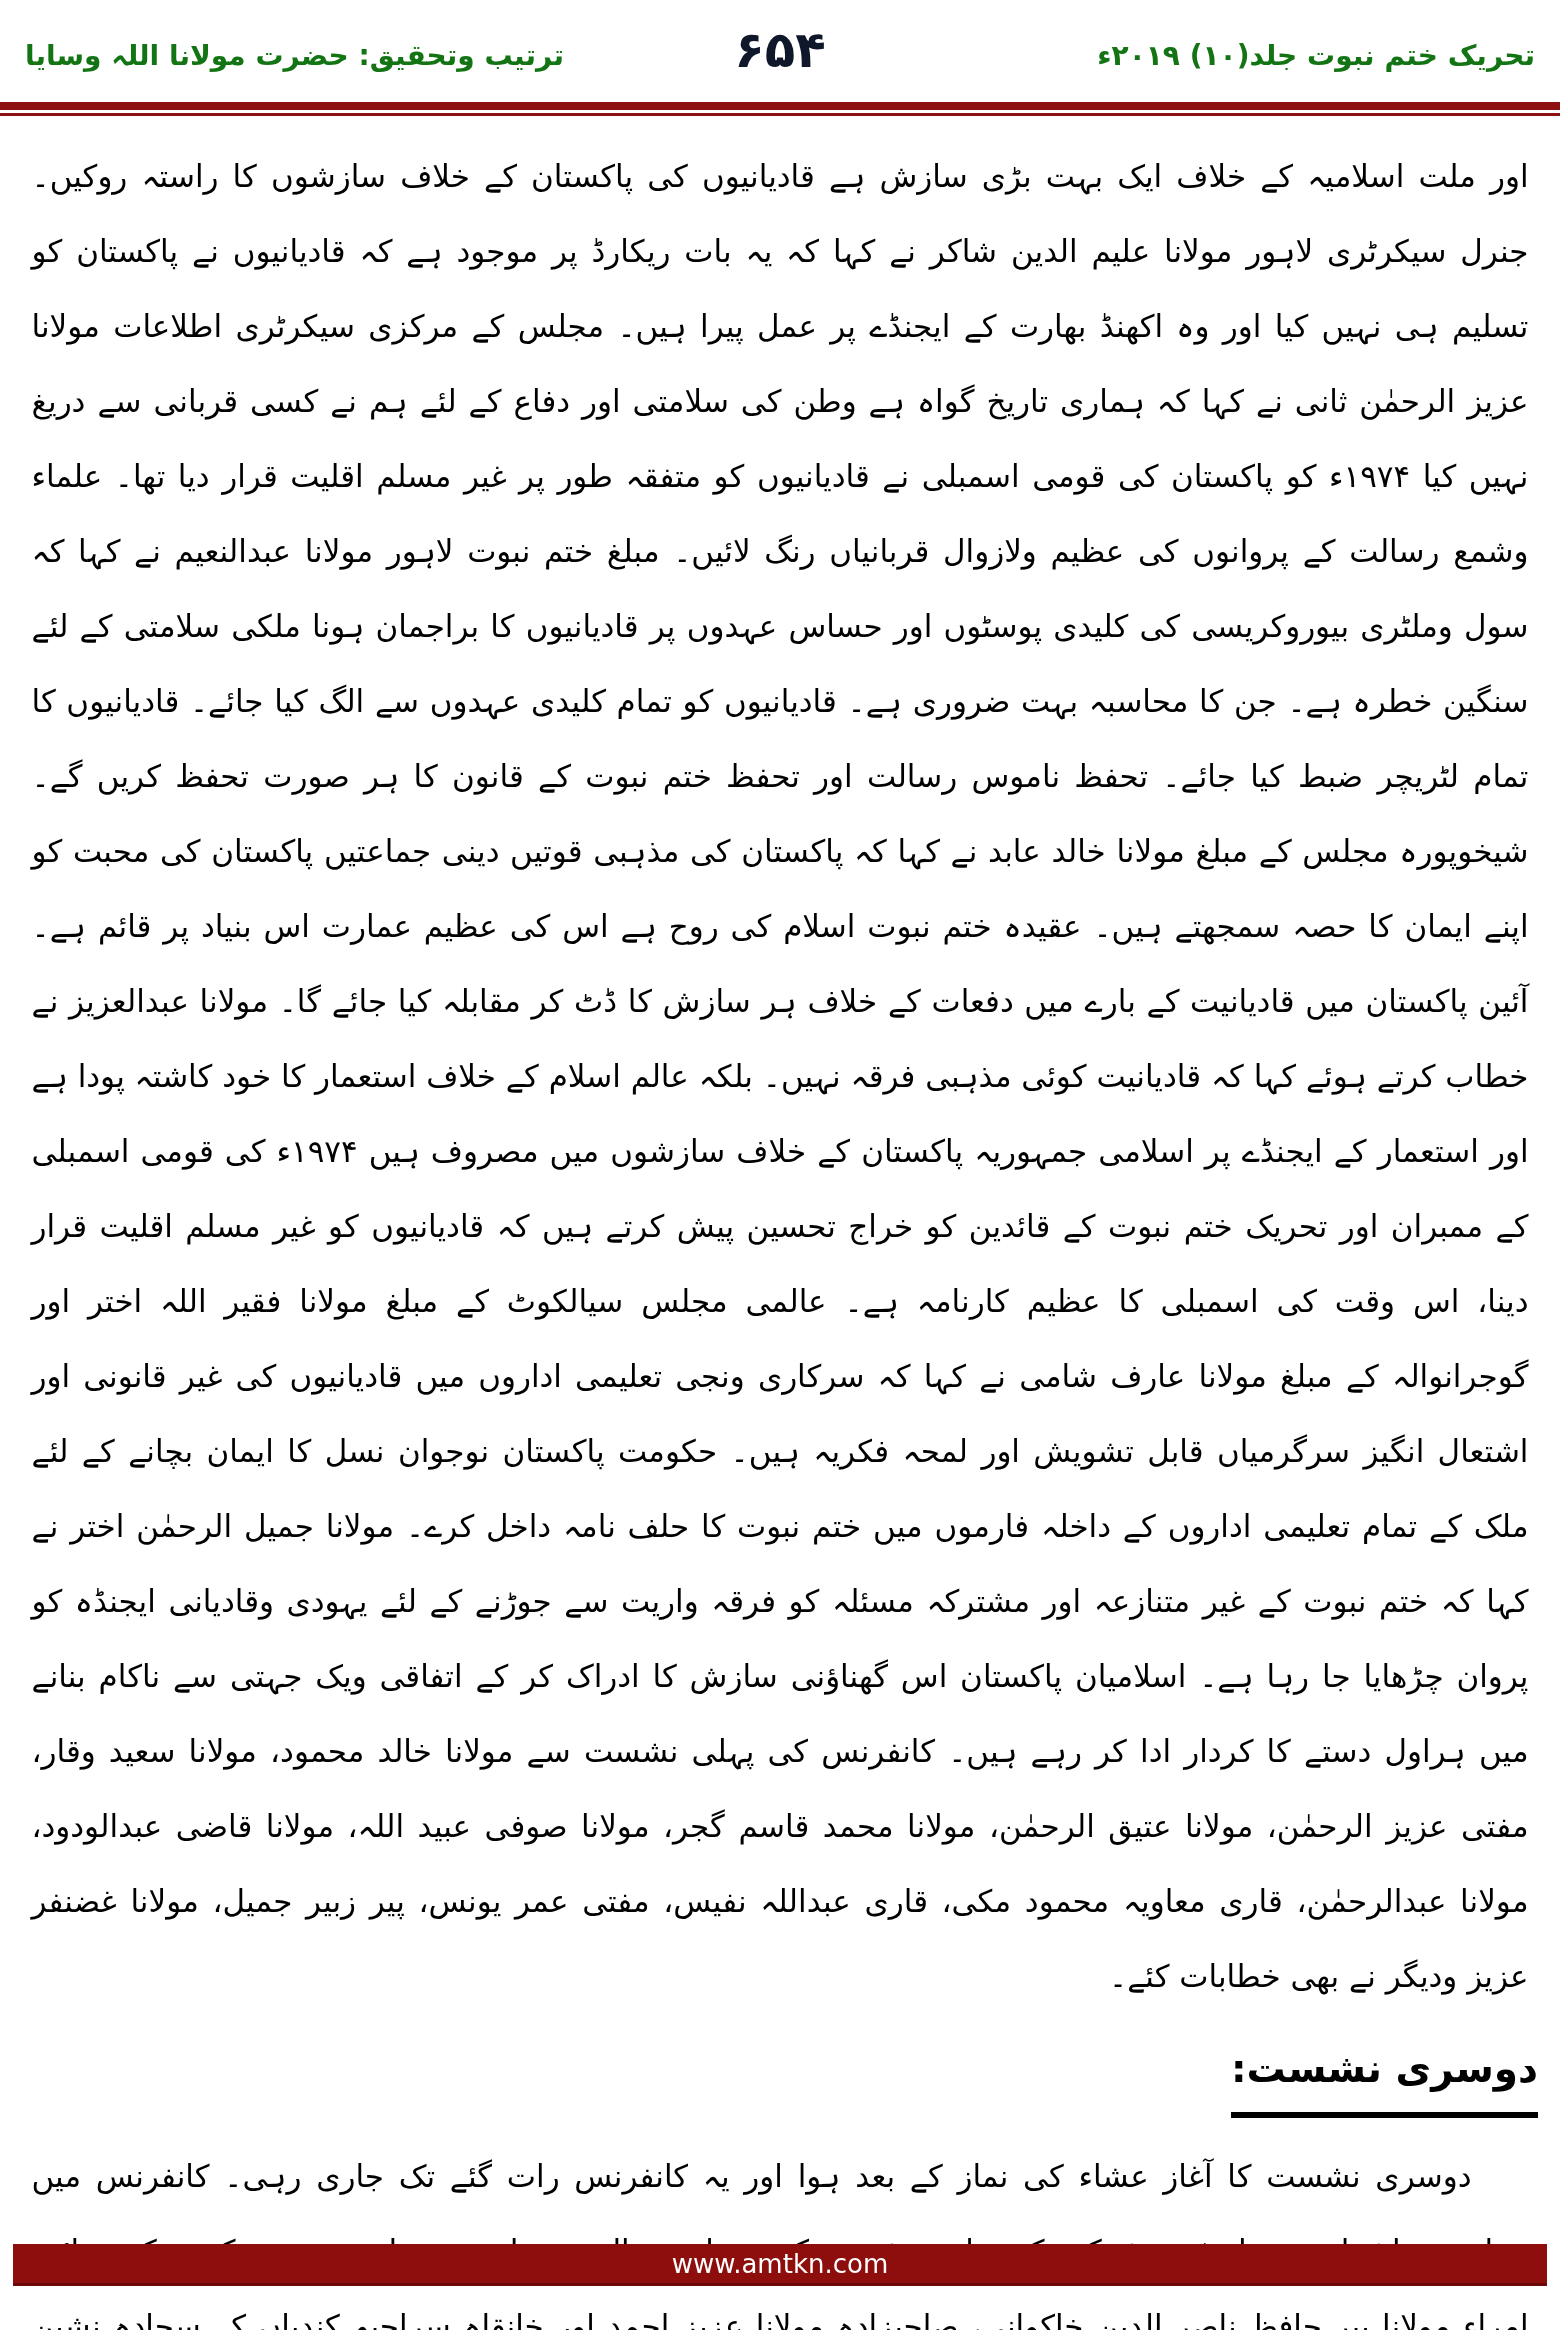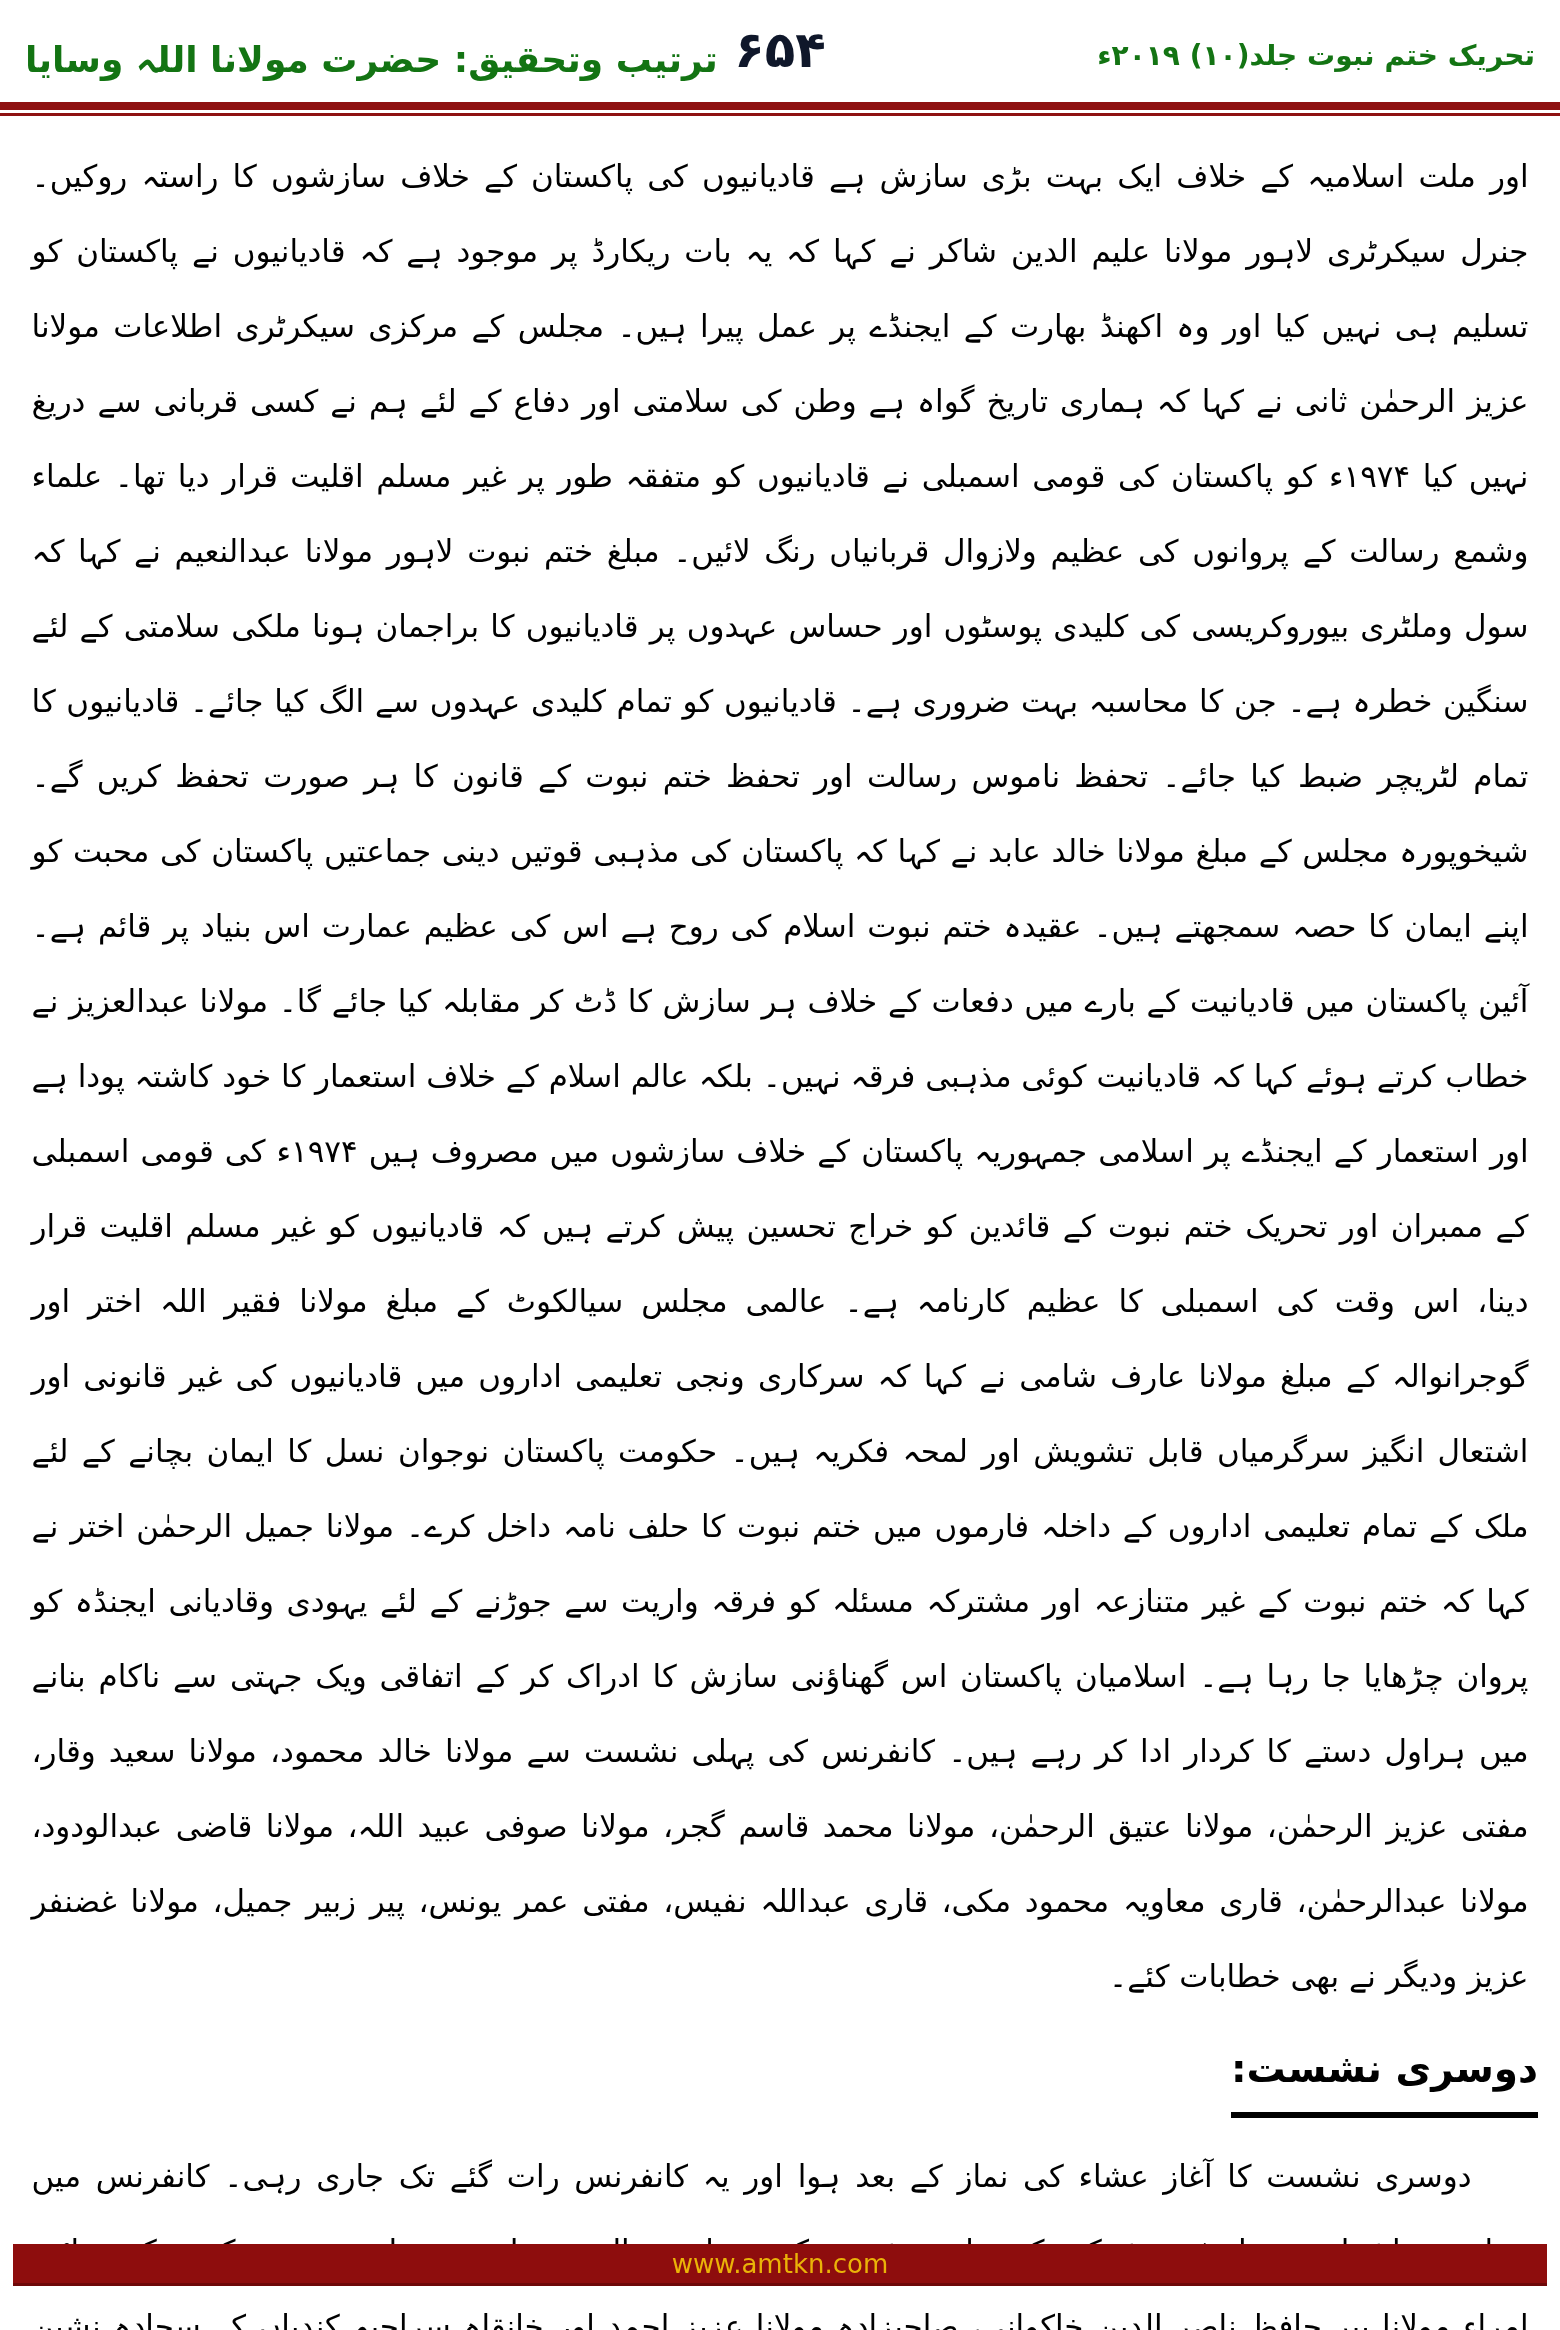--- a/index.html
+++ b/index.html
@@ -32,21 +32,21 @@
     position:absolute;
     left:50%; top:6px;
     transform:translateX(-50%);
     font-size:50px;
     font-weight:bold;
     color:#0f172a;
   }
   .header-left{
     position:absolute;
     left:25px; top:23.5px;
-    font-size:36px;
+    font-size:28px;
     font-weight:bold;
     color:#137413;
     white-space:nowrap;
     direction:rtl;
   }
   
   .rule-wrap{position:absolute;top:102px;left:0;right:0;}
   .rule-thick{height:7.6px;background:#8e1111;}
   .rule-gap{height:3.4px;background:#ffffff;}
   .rule-thin{height:3.4px;background:#8e1111;}
@@ -84,21 +84,21 @@
     display:flex;
     flex-direction:row;
     align-items:center;
   }
   .footer-cell{
     flex:1 1 33.33%;
     text-align:center;
     font-size:26px;
     white-space:nowrap;
   }
-  .footer-yellow{color:#eab308;}
+  .footer-yellow{color:#ffffff;}
   .footer-white{color:#ffffff;}
 </style>
 </head>
 <body>
 
 <div class="page">
 
   <div class="header">
     <div class="header-right">تحریک ختم نبوت جلد(۱۰) ۲۰۱۹ء</div>
     <div class="header-center">۶۵۴</div>

